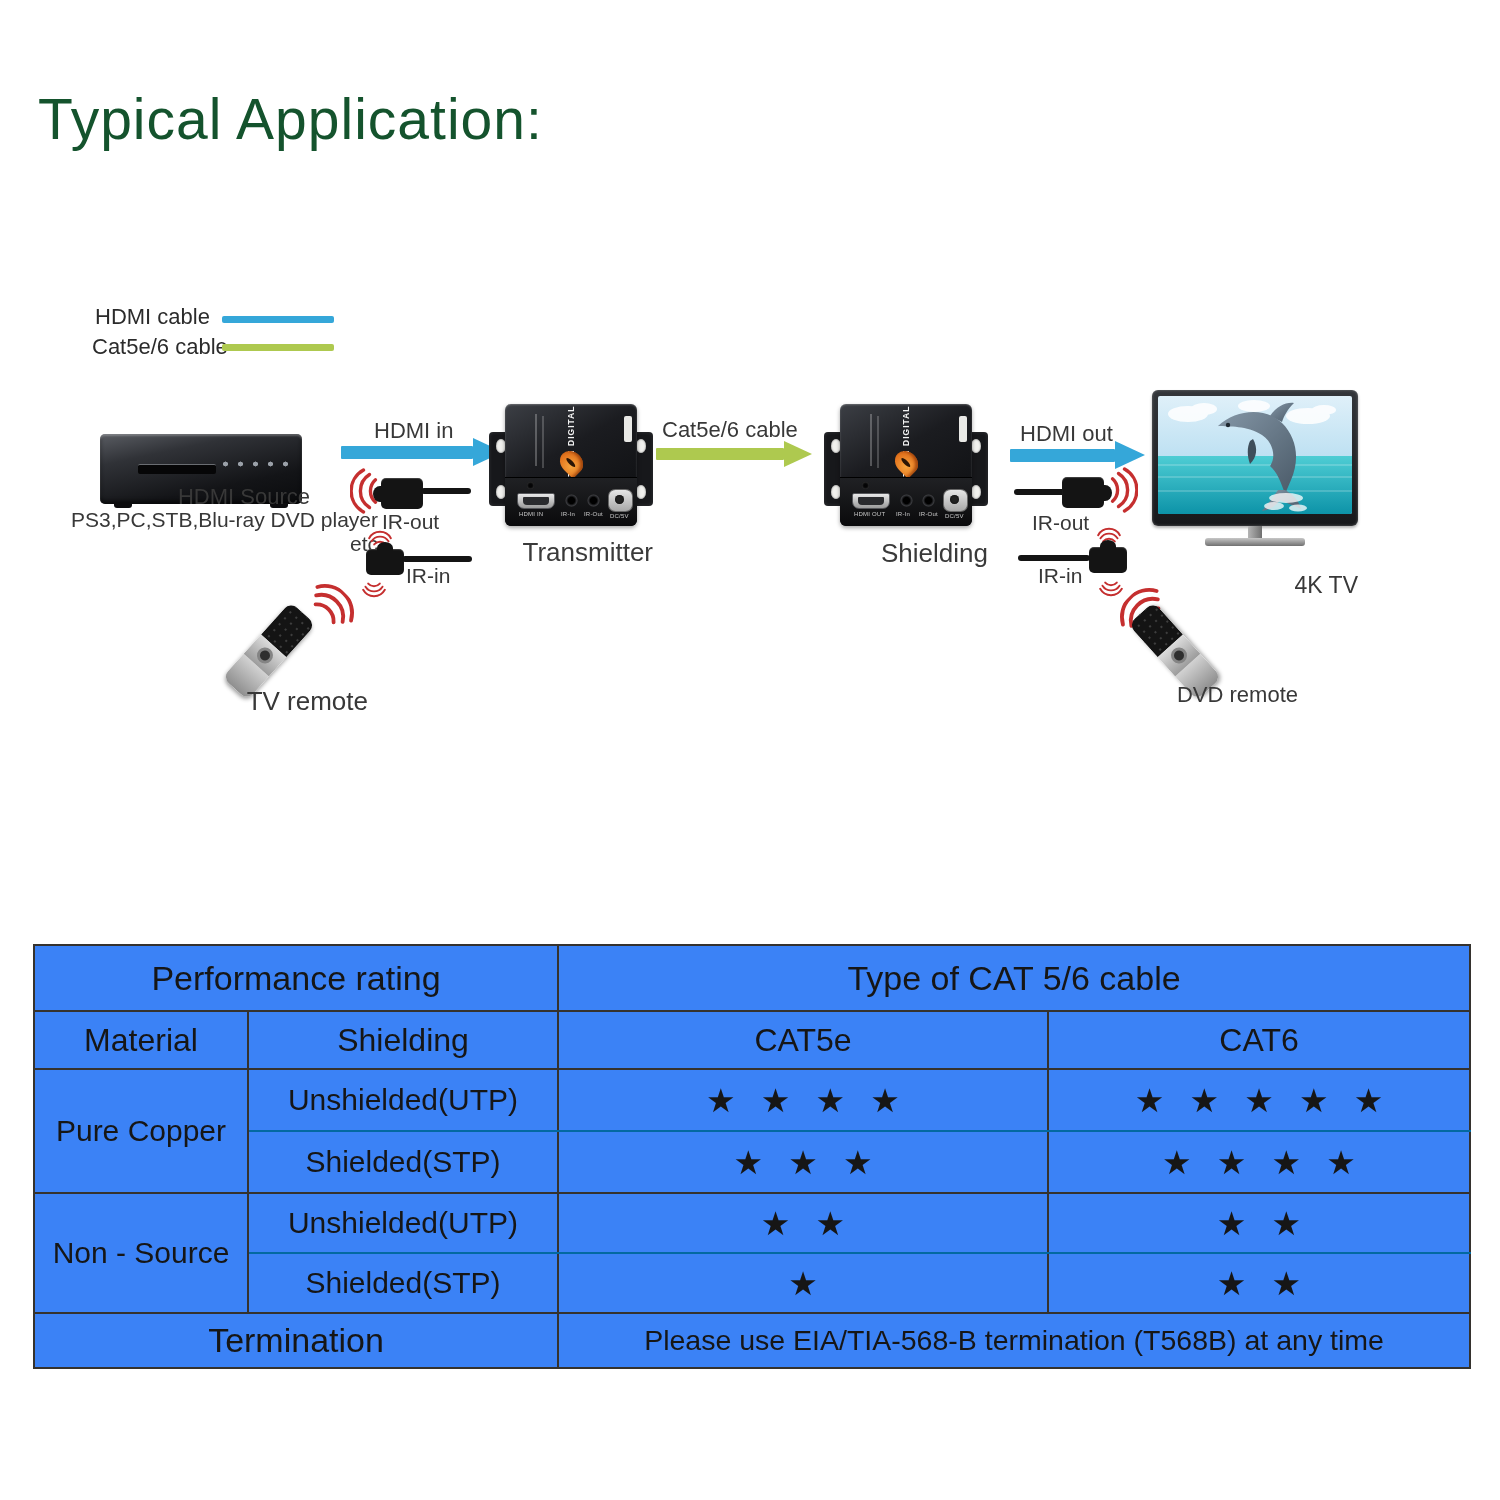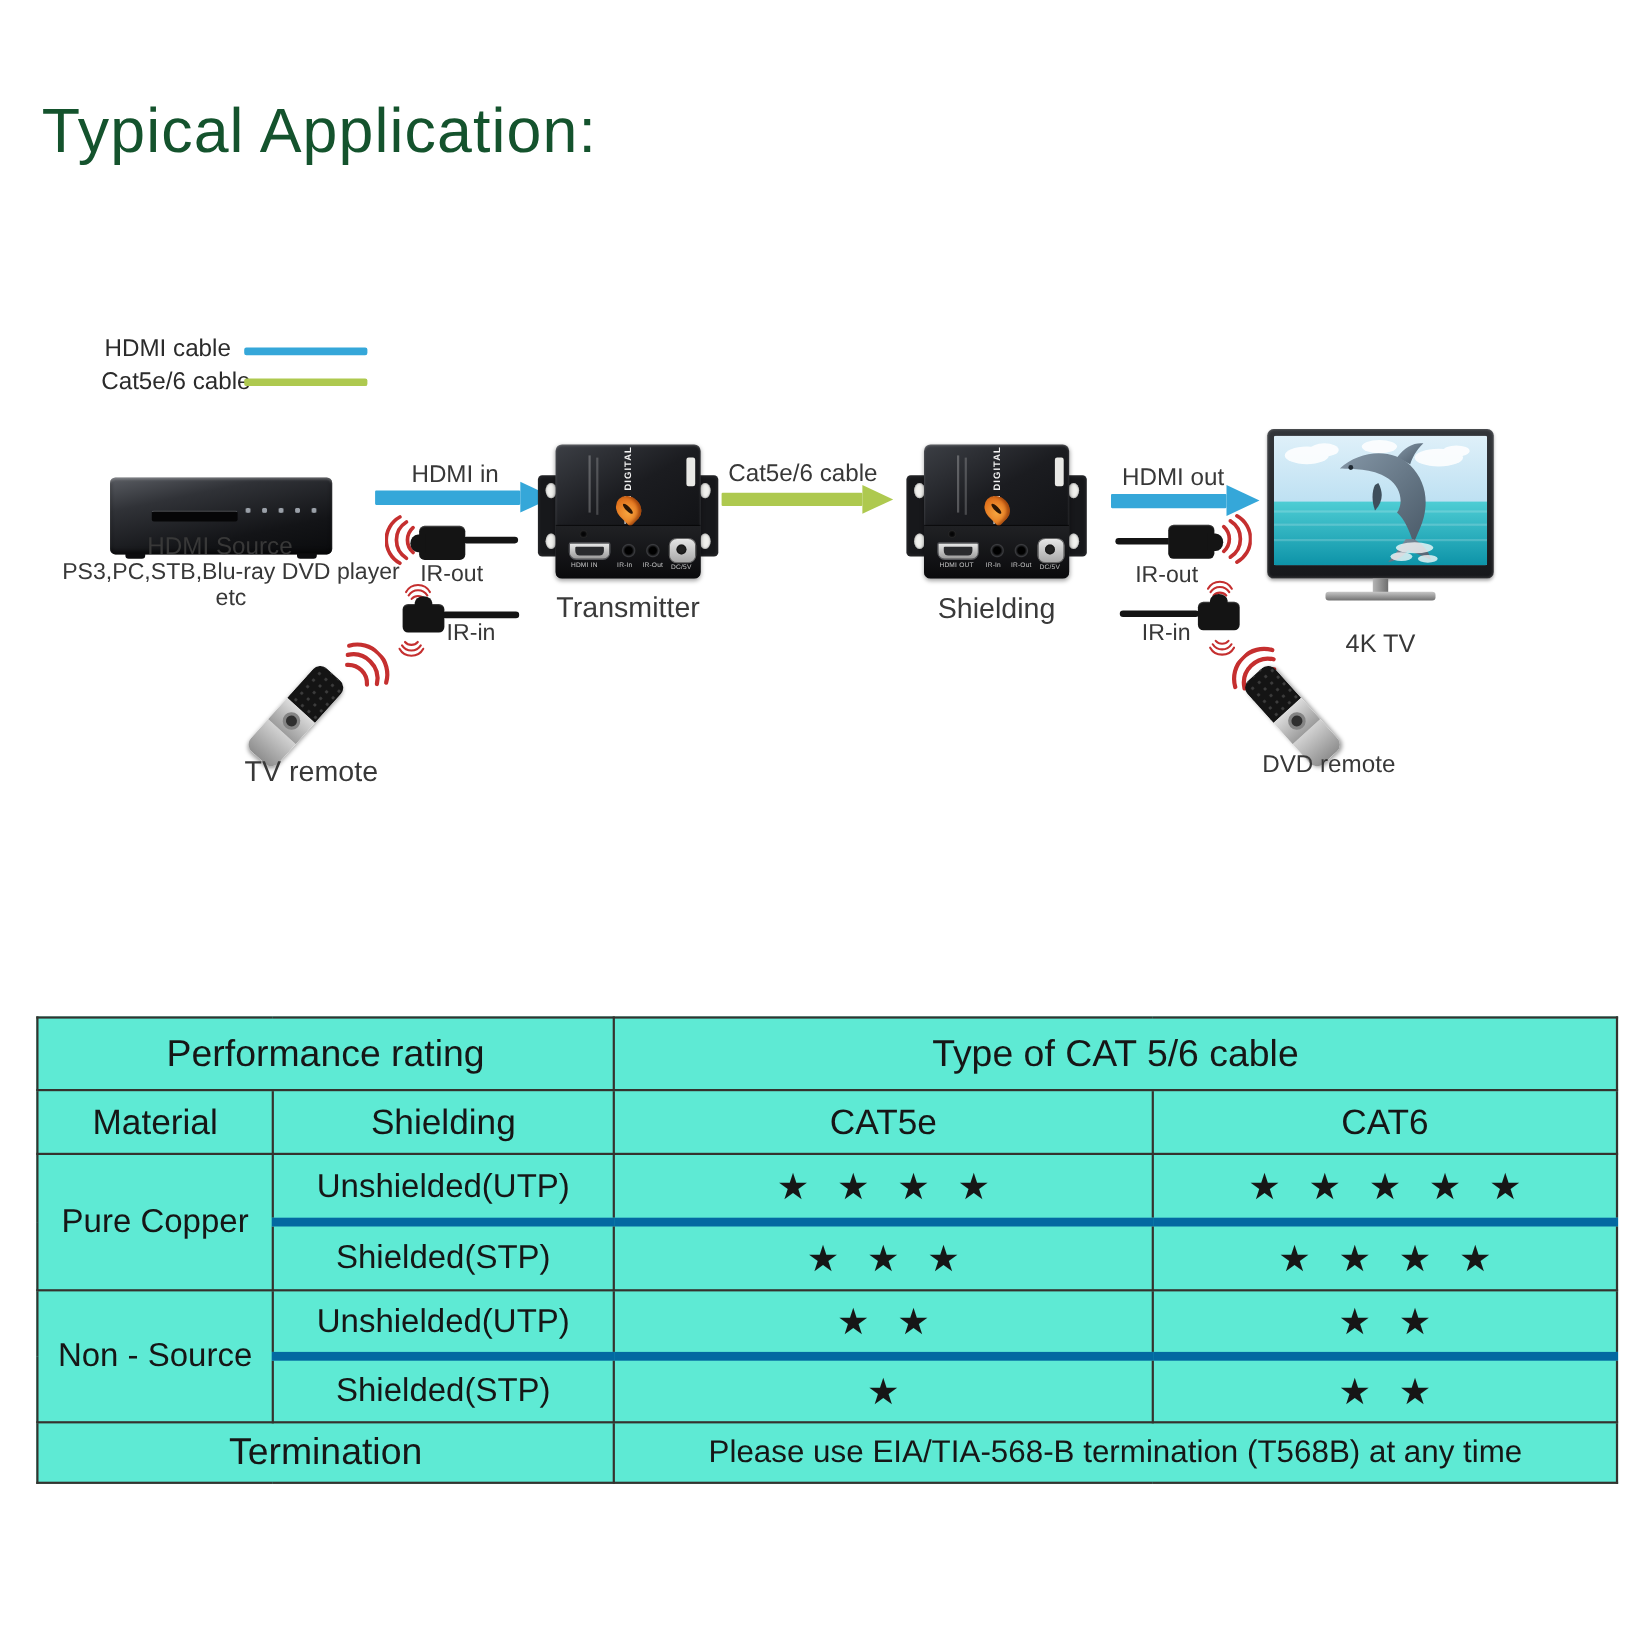--- a/index.html
+++ b/index.html
@@ -8,21 +8,21 @@
   .abs{position:absolute;}
 
   
   .page-title{left:38px;top:86px;font-size:57px;color:#14532d;letter-spacing:1px;}
   .legend-label{font-size:22px;color:#2b2b2b;}
   .legend-line{height:7px;border-radius:2px;}
 
   
   .dlabel{font-size:21px;color:#383838;}
   .dlabel-big{font-size:26px;color:#3a3a3a;}
-  .center{text-align:center;}
+  .center{text-align:right;}
 
   
   .shaft{position:absolute;border-radius:1px;}
   .head{position:absolute;width:0;height:0;}
 
   
   .src-device{width:202px;height:70px;border-radius:5px;
     background:linear-gradient(168deg,#5a5d63 0%,#303237 28%,#131417 70%,#0a0b0d 100%);
     box-shadow:inset 0 2px 2px rgba(255,255,255,.25), inset 0 -3px 4px rgba(0,0,0,.6);}
   .src-slot{position:absolute;left:38px;top:30px;width:78px;height:9px;background:#060607;
@@ -97,32 +97,32 @@
 
   
   .tv-bezel{width:206px;height:136px;background:linear-gradient(#33363a,#17181b);
     border-radius:6px;box-shadow:inset 0 0 3px rgba(255,255,255,.3),0 2px 3px rgba(0,0,0,.3);}
   .tv-screen{position:absolute;left:6px;top:6px;width:194px;height:118px;border-radius:2px;overflow:hidden;}
   .tv-neck{left:96px;top:136px;width:14px;height:13px;background:linear-gradient(90deg,#b5b5b5,#6f6f6f);}
   .tv-base{left:53px;top:148px;width:100px;height:8px;border-radius:3px;
     background:linear-gradient(#c7c7c7,#707070);}
 
   
-  table.rating{position:absolute;left:33px;top:924px;border-collapse:collapse;table-layout:fixed;
-    width:1436px;background:#5eead4;}
+  table.rating{position:absolute;left:33px;top:944px;border-collapse:collapse;table-layout:fixed;
+    width:1436px;background:#3b82f6;}
   table.rating td{border:2px solid #35322e;text-align:center;vertical-align:middle;
     color:#161616;padding:0;overflow:hidden;}
   td.hdr{font-size:34px;}
   td.sub{font-size:32px;}
   td.body-txt{font-size:30px;}
   td.stars{font-size:33px;word-spacing:16px;color:#111;}
   td.term-label{font-size:34px;}
   td.term-note{font-size:28.5px;}
   tr.soft td{border-top:2px solid #9b978c;}
-  tr.above-soft td{border-bottom:8px solid #0369a1;}
+  tr.above-soft td{border-bottom:2px solid #0369a1;}
   tr.above-soft td.keep-dark{border-bottom:2px solid #35322e;}
 </style>
 </head>
 <body>
 
 <div id="canvas">
 
   <div class="abs page-title">Typical Application:</div>
 
   <div class="abs legend-label" style="left:95px;top:304px;">HDMI cable</div>

